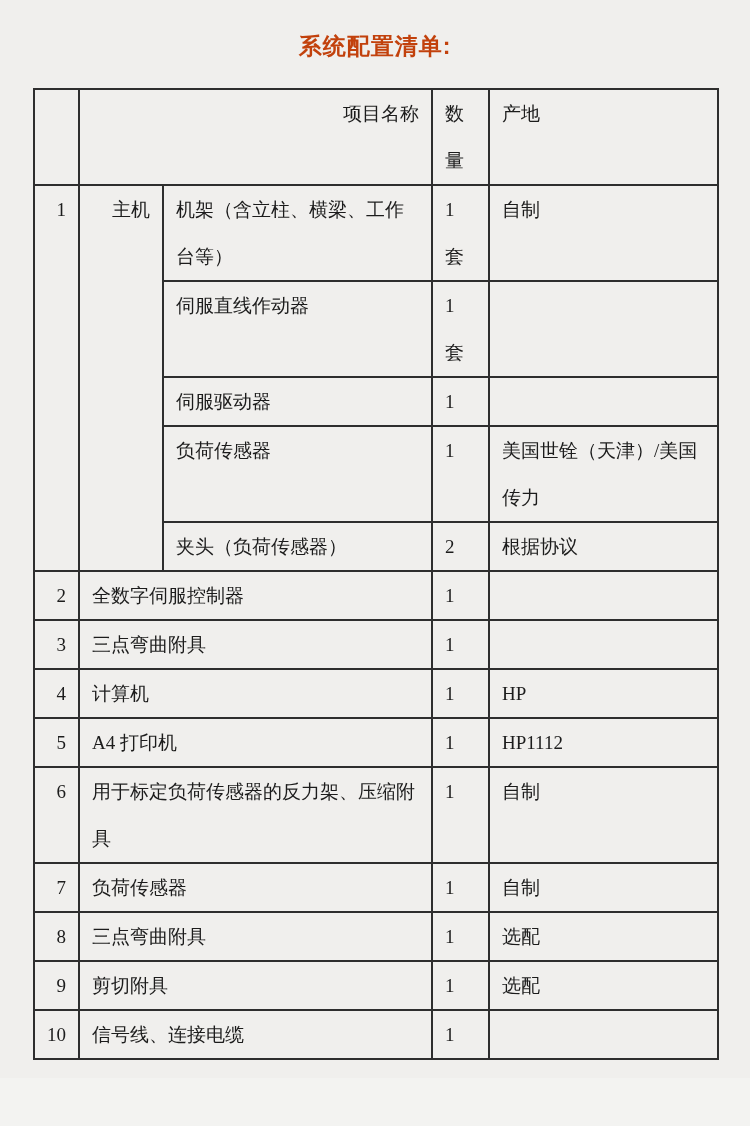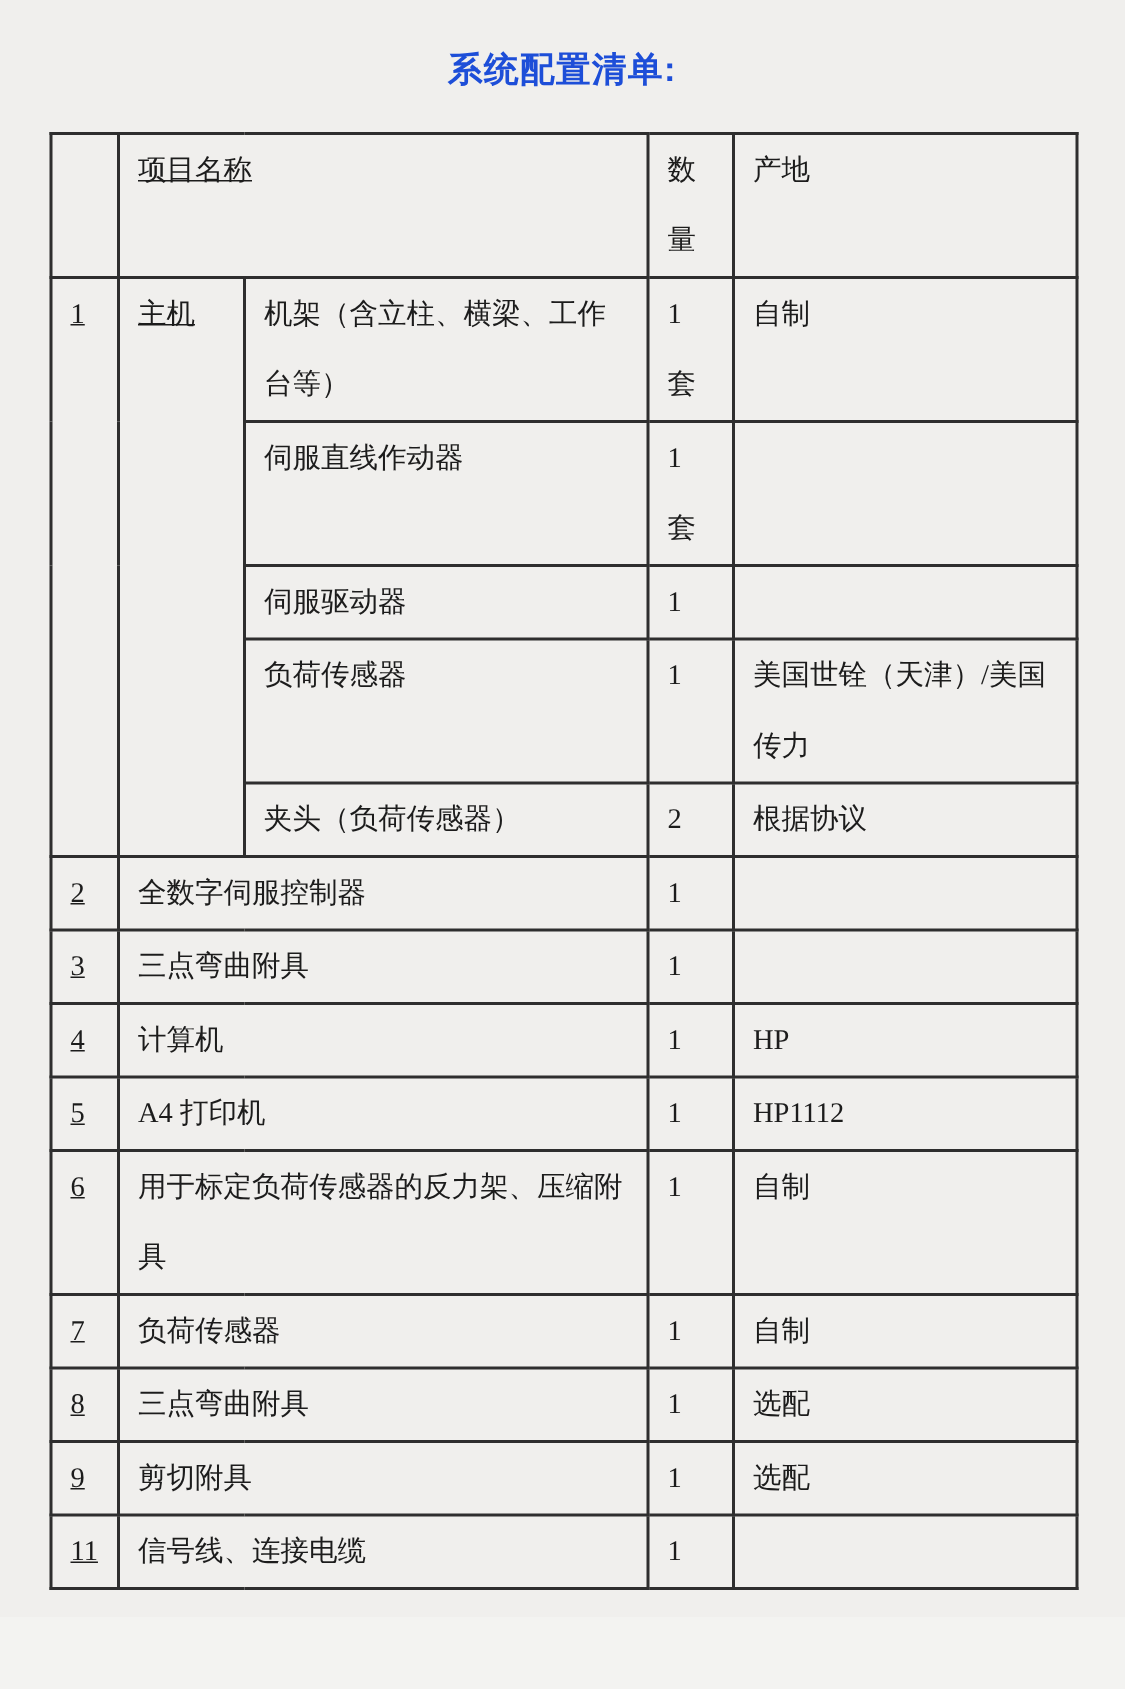--- a/index.html
+++ b/index.html
@@ -15,41 +15,41 @@
     font-family: "Liberation Serif", "DejaVu Serif", serif;
     color: #1c1c1c;
   }
   .page-title {
     margin: 31px 0 0 0;
     text-align: center;
     font-family: "Liberation Sans", "DejaVu Sans", sans-serif;
     font-weight: bold;
     font-size: 23px;
     line-height: 30px;
-    color: #1d4ed8;
+    color: #c2410c;
     letter-spacing: 1px;
   }
   table.config-table {
     position: absolute;
     left: 33px;
     top: 88px;
     width: 684px;
     border-collapse: collapse;
     table-layout: fixed;
     font-size: 19px;
   }
   table.config-table td {
     border: 2px solid #2e2e2e;
     vertical-align: top;
     line-height: 47px;
     padding: 0 12px;
     overflow: hidden;
     word-break: break-all;
   }
-  td.center { text-align: left; padding: 0 2px; text-decoration: underline; }
+  td.center { text-align: right; padding: 0 2px; }
   td.mid { vertical-align: middle; }
   
   tr.h96 { height: 96px; }
   tr.h93 { height: 93px; }
   tr.h95 { height: 95px; margin-top: 46px; }
   tr.h47 { height: 47px; margin-left: 15px; }
   tr.h48 { height: 48px; }
   tr.h49 { height: 49px; }
   .footer-band {
     position: absolute;
@@ -152,21 +152,21 @@
       <td>1</td>
       <td>选配</td>
     </tr>
     <tr class="h48">
       <td class="center">9</td>
       <td colspan="2">剪切附具</td>
       <td>1</td>
       <td>选配</td>
     </tr>
     <tr class="h49">
-      <td class="center">11</td>
+      <td class="center">10</td>
       <td colspan="2">信号线、连接电缆</td>
       <td>1</td>
       <td></td>
     </tr>
   </tbody>
 </table>
 
 <div class="footer-band"></div>
 
 </body></html>

